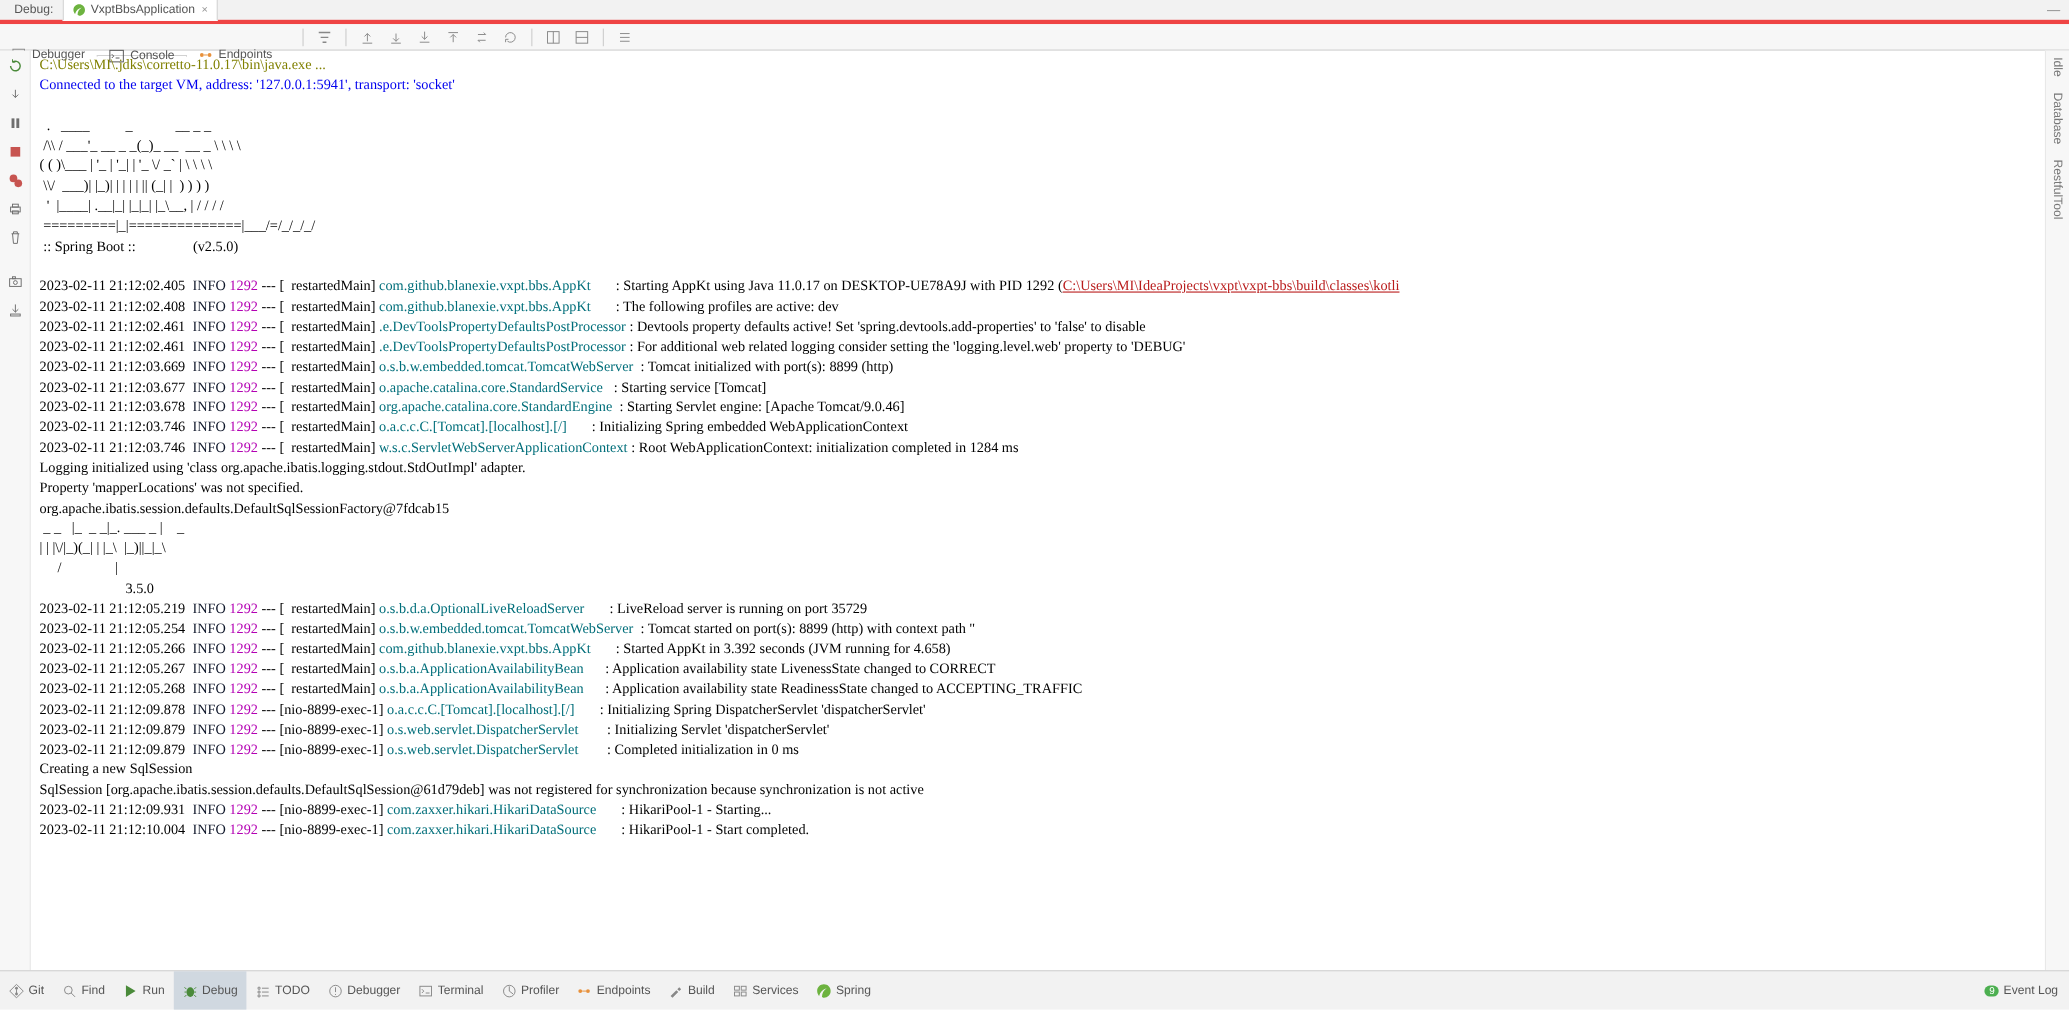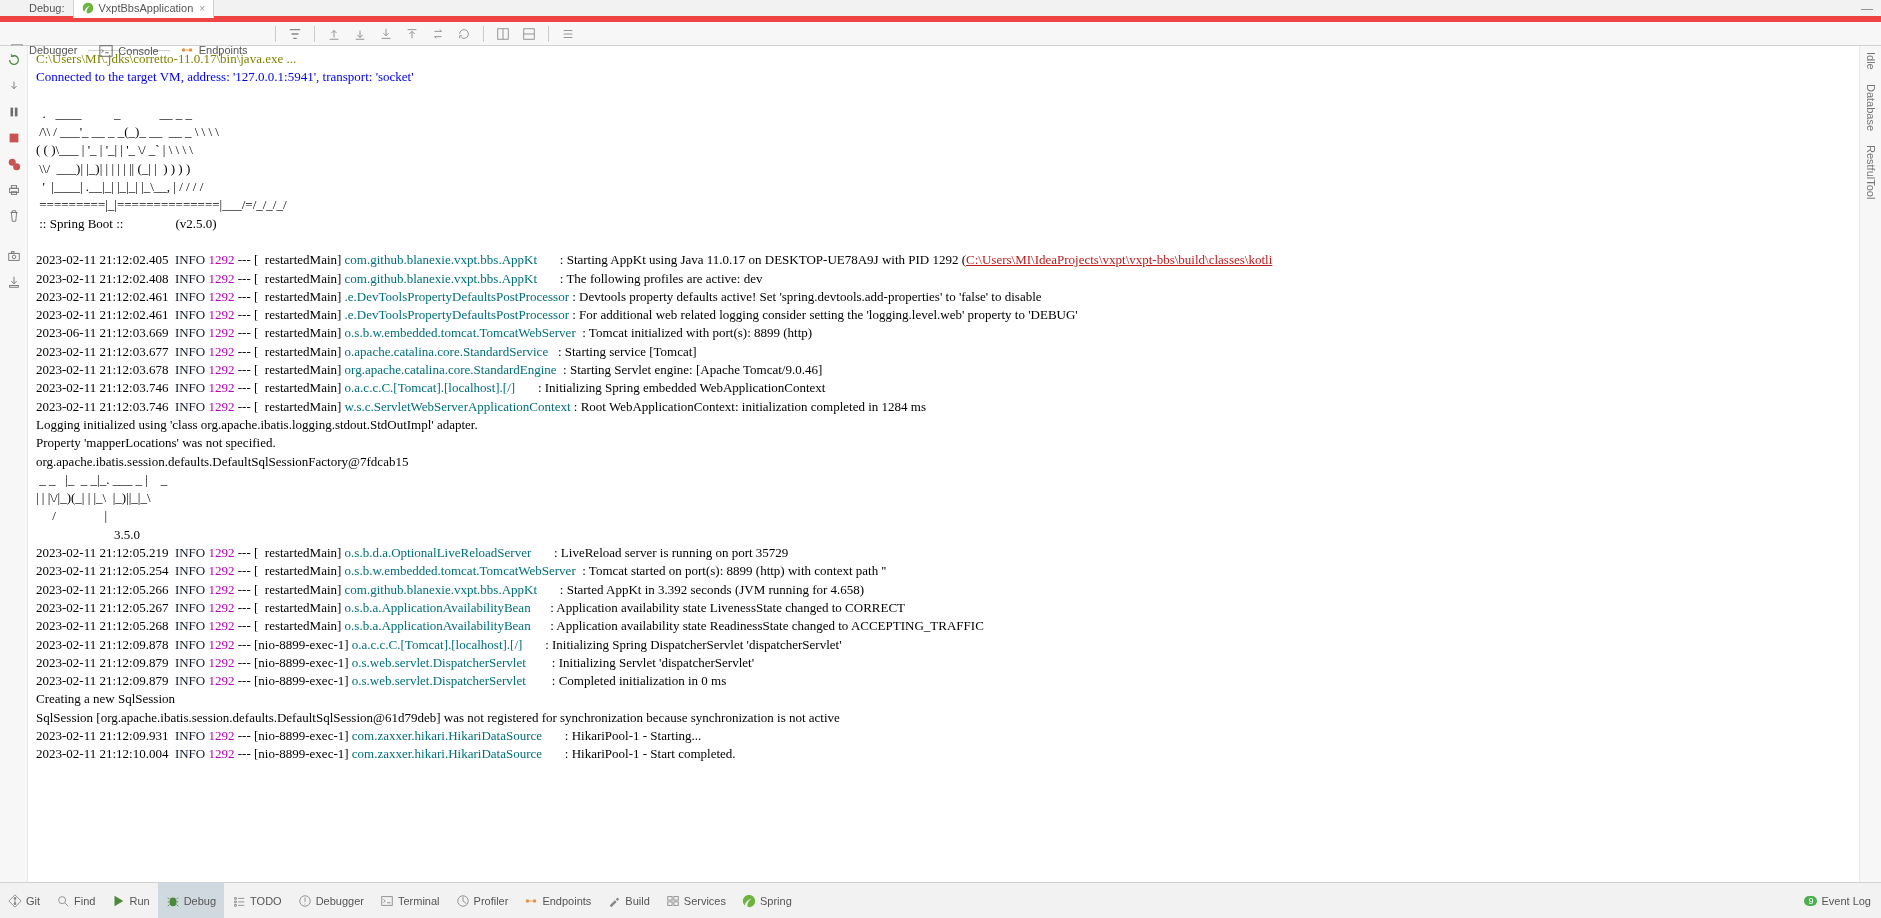--- a/index.html
+++ b/index.html
@@ -10,23 +10,23 @@
   color: #000;
   width: 1881px;
   height: 918px;
   overflow: hidden;
   position: relative;
 }
 .top-tabs {
   height: 22px;
   display: flex;
   align-items: center;
-  border-bottom: 6px solid #ef4444;
+  border-bottom: 4px solid #ef4444;
   background: #f2f2f2;
-  padding-left: 20px;
+  padding-left: 4px;
 }
 .top-tab {
   display: flex;
   align-items: center;
   height: 20px;
   padding: 0 8px;
   font-size: 11px;
   color: #555;
   border: 1px solid transparent;
   cursor: pointer;
@@ -384,21 +384,21 @@
 ( ( )\___ | '_ | '_| | '_ \/ _` | \ \ \ \
  \\/  ___)| |_)| | | | | || (_| |  ) ) ) )
   '  |____| .__|_| |_|_| |_\__, | / / / /
  =========|_|==============|___/=/_/_/_/
  :: Spring Boot ::                (v2.5.0)
 </span>
 <span>2023-02-11 21:12:02.405</span>  <span class="info">INFO</span> <span class="pid">1292</span> --- [  restartedMain] <span class="logger">com.github.blanexie.vxpt.bbs.AppKt      </span> : Starting AppKt using Java 11.0.17 on DESKTOP-UE78A9J with PID 1292 (<span class="link">C:\Users\MI\IdeaProjects\vxpt\vxpt-bbs\build\classes\kotli</span>
 <span>2023-02-11 21:12:02.408</span>  <span class="info">INFO</span> <span class="pid">1292</span> --- [  restartedMain] <span class="logger">com.github.blanexie.vxpt.bbs.AppKt      </span> : The following profiles are active: dev
 <span>2023-02-11 21:12:02.461</span>  <span class="info">INFO</span> <span class="pid">1292</span> --- [  restartedMain] <span class="logger">.e.DevToolsPropertyDefaultsPostProcessor</span> : Devtools property defaults active! Set 'spring.devtools.add-properties' to 'false' to disable
 <span>2023-02-11 21:12:02.461</span>  <span class="info">INFO</span> <span class="pid">1292</span> --- [  restartedMain] <span class="logger">.e.DevToolsPropertyDefaultsPostProcessor</span> : For additional web related logging consider setting the 'logging.level.web' property to 'DEBUG'
-<span>2023-06-11 21:12:03.669</span>  <span class="info">INFO</span> <span class="pid">1292</span> --- [  restartedMain] <span class="logger">o.s.b.w.embedded.tomcat.TomcatWebServer </span> : Tomcat initialized with port(s): 8899 (http)
+<span>2023-02-11 21:12:03.669</span>  <span class="info">INFO</span> <span class="pid">1292</span> --- [  restartedMain] <span class="logger">o.s.b.w.embedded.tomcat.TomcatWebServer </span> : Tomcat initialized with port(s): 8899 (http)
 <span>2023-02-11 21:12:03.677</span>  <span class="info">INFO</span> <span class="pid">1292</span> --- [  restartedMain] <span class="logger">o.apache.catalina.core.StandardService  </span> : Starting service [Tomcat]
 <span>2023-02-11 21:12:03.678</span>  <span class="info">INFO</span> <span class="pid">1292</span> --- [  restartedMain] <span class="logger">org.apache.catalina.core.StandardEngine </span> : Starting Servlet engine: [Apache Tomcat/9.0.46]
 <span>2023-02-11 21:12:03.746</span>  <span class="info">INFO</span> <span class="pid">1292</span> --- [  restartedMain] <span class="logger">o.a.c.c.C.[Tomcat].[localhost].[/]      </span> : Initializing Spring embedded WebApplicationContext
 <span>2023-02-11 21:12:03.746</span>  <span class="info">INFO</span> <span class="pid">1292</span> --- [  restartedMain] <span class="logger">w.s.c.ServletWebServerApplicationContext</span> : Root WebApplicationContext: initialization completed in 1284 ms
 Logging initialized using 'class org.apache.ibatis.logging.stdout.StdOutImpl' adapter.
 Property 'mapperLocations' was not specified.
 org.apache.ibatis.session.defaults.DefaultSqlSessionFactory@7fdcab15
  _ _   |_  _ _|_. ___ _ |    _ 
 | | |\/|_)(_| | |_\  |_)||_|_\ 
      /               |         

